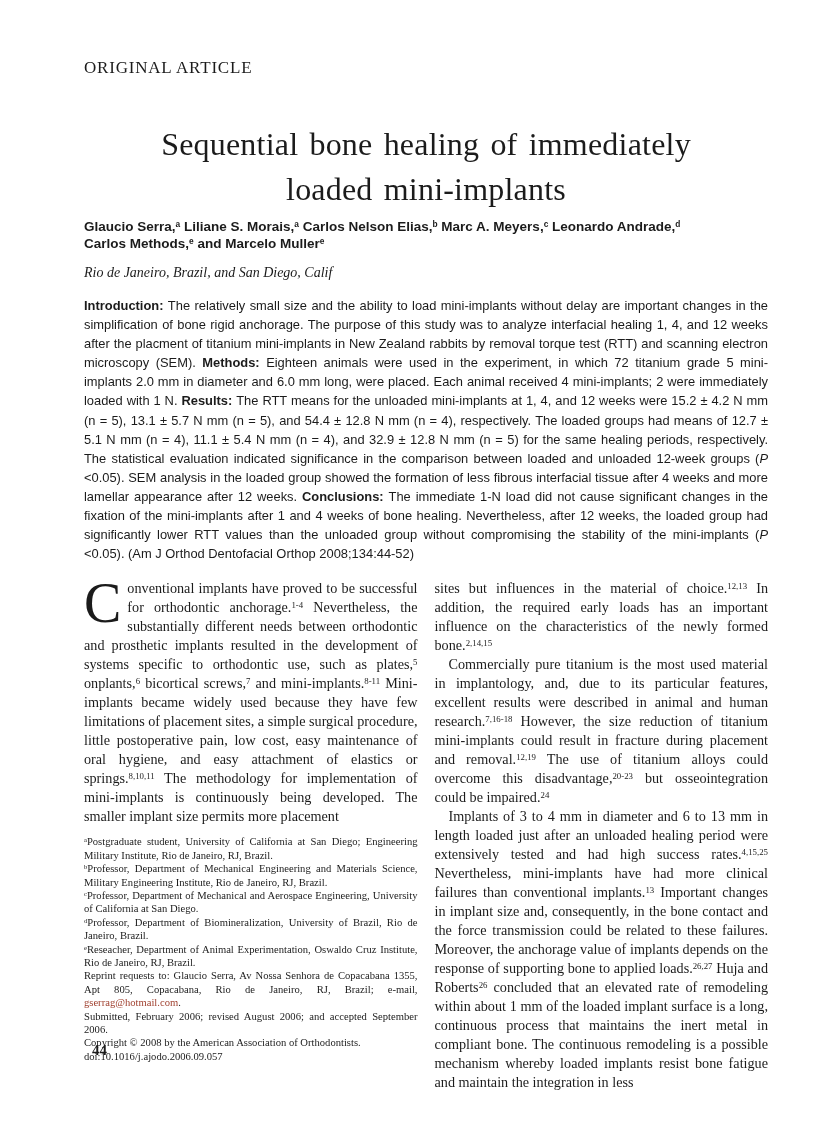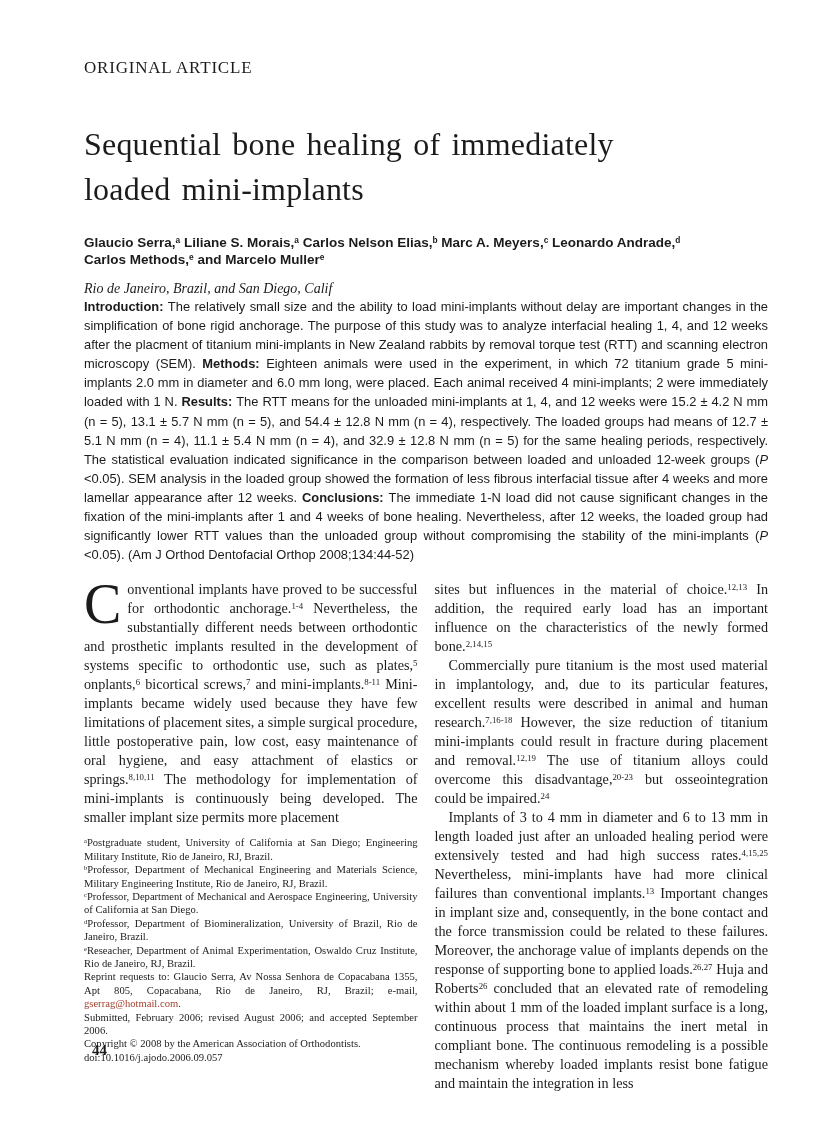--- a/index.html
+++ b/index.html
@@ -9,29 +9,29 @@
     width:838px; height:1122px; background:#ffffff;
     font-family:"Liberation Serif", serif; color:var(--text);
   }
   .page {
     position:relative; width:838px; height:1122px;
     padding:58px 70px 1px 84px; overflow:hidden;
   }
   .kicker { font-size:17px; letter-spacing:0.8px; }
   .title {
     margin:44px 0 0 0; font-weight:400; font-size:32px;
-    line-height:45px; letter-spacing:0.2px; word-spacing:3px;
+    line-height:45px; letter-spacing:0.2px; word-spacing:3px;text-align:center;
   }
   .authors {
-    margin-top:22px; font-family:"Liberation Sans", sans-serif;
+    margin-top:6px; font-family:"Liberation Sans", sans-serif;
     font-weight:bold; font-size:13.5px; line-height:17px;
   }
   .affiliation { margin-top:13px; font-style:italic; font-size:14px; }
   .abstract {
-    font-family:"Liberation Sans", sans-serif;
+    margin-top:15px; font-family:"Liberation Sans", sans-serif;
     font-size:12.9px; line-height:19.1px; text-align:justify;
   }
   .columns { margin-top:16px; display:flex; gap:17px; }
   .col { width:336px; font-size:14.2px; line-height:19px; text-align:justify; }
   .col p { margin:0; }
   .col p.indent { text-indent:14px; }
   .dropcap {
     float:left; font-size:56px; line-height:45px;
     padding:2px 6px 0 0; font-weight:400;
   }
@@ -76,21 +76,21 @@
         <div class="footnote"><sup>c</sup><span>Professor, Department of Mechanical and Aerospace Engineering, University of California at San Diego.</span></div>
         <div class="footnote"><sup>d</sup><span>Professor, Department of Biomineralization, University of Brazil, Rio de Janeiro, Brazil.</span></div>
         <div class="footnote"><sup>e</sup><span>Reseacher, Department of Animal Experimentation, Oswaldo Cruz Institute, Rio de Janeiro, RJ, Brazil.</span></div>
         <div class="footnote"><span>Reprint requests to: Glaucio Serra, Av Nossa Senhora de Copacabana 1355, Apt 805, Copacabana, Rio de Janeiro, RJ, Brazil; e-mail, </span><span class="link">gserrag@hotmail.com</span><span>.</span></div>
         <div class="footnote"><span>Submitted, February 2006; revised August 2006; and accepted September 2006.</span></div>
         <div class="footnote"><span>Copyright © 2008 by the American Association of Orthodontists.</span></div>
         <div class="footnote"><span>doi:10.1016/j.ajodo.2006.09.057</span></div>
       </div>
     </div>
     <div class="col">
-      <p class="body-par"><span>sites but influences in the material of choice.</span><sup>12,13</sup><span> In addition, the required early load has an important influence on the characteristics of the newly formed bone.</span><sup>2,14,15</sup></p>
+      <p class="body-par"><span>sites but influences in the material of choice.</span><sup>12,13</sup><span> In addition, the required early loads has an important influence on the characteristics of the newly formed bone.</span><sup>2,14,15</sup></p>
       <p class="body-par indent"><span>Commercially pure titanium is the most used material in implantology, and, due to its particular features, excellent results were described in animal and human research.</span><sup>7,16-18</sup><span> However, the size reduction of titanium mini-implants could result in fracture during placement and removal.</span><sup>12,19</sup><span> The use of titanium alloys could overcome this disadvantage,</span><sup>20-23</sup><span> but osseointegration could be impaired.</span><sup>24</sup></p>
       <p class="body-par indent"><span>Implants of 3 to 4 mm in diameter and 6 to 13 mm in length loaded just after an unloaded healing period were extensively tested and had high success rates.</span><sup>4,15,25</sup><span> Nevertheless, mini-implants have had more clinical failures than conventional implants.</span><sup>13</sup><span> Important changes in implant size and, consequently, in the bone contact and the force transmission could be related to these failures. Moreover, the anchorage value of implants depends on the response of supporting bone to applied loads.</span><sup>26,27</sup><span> Huja and Roberts</span><sup>26</sup><span> concluded that an elevated rate of remodeling within about 1 mm of the loaded implant surface is a long, continuous process that maintains the inert metal in compliant bone. The continuous remodeling is a possible mechanism whereby loaded implants resist bone fatigue and maintain the integration in less</span></p>
     </div>
   </div>
 
   <div class="page-number">44</div>
 
 </div>
 
 </body></html>

